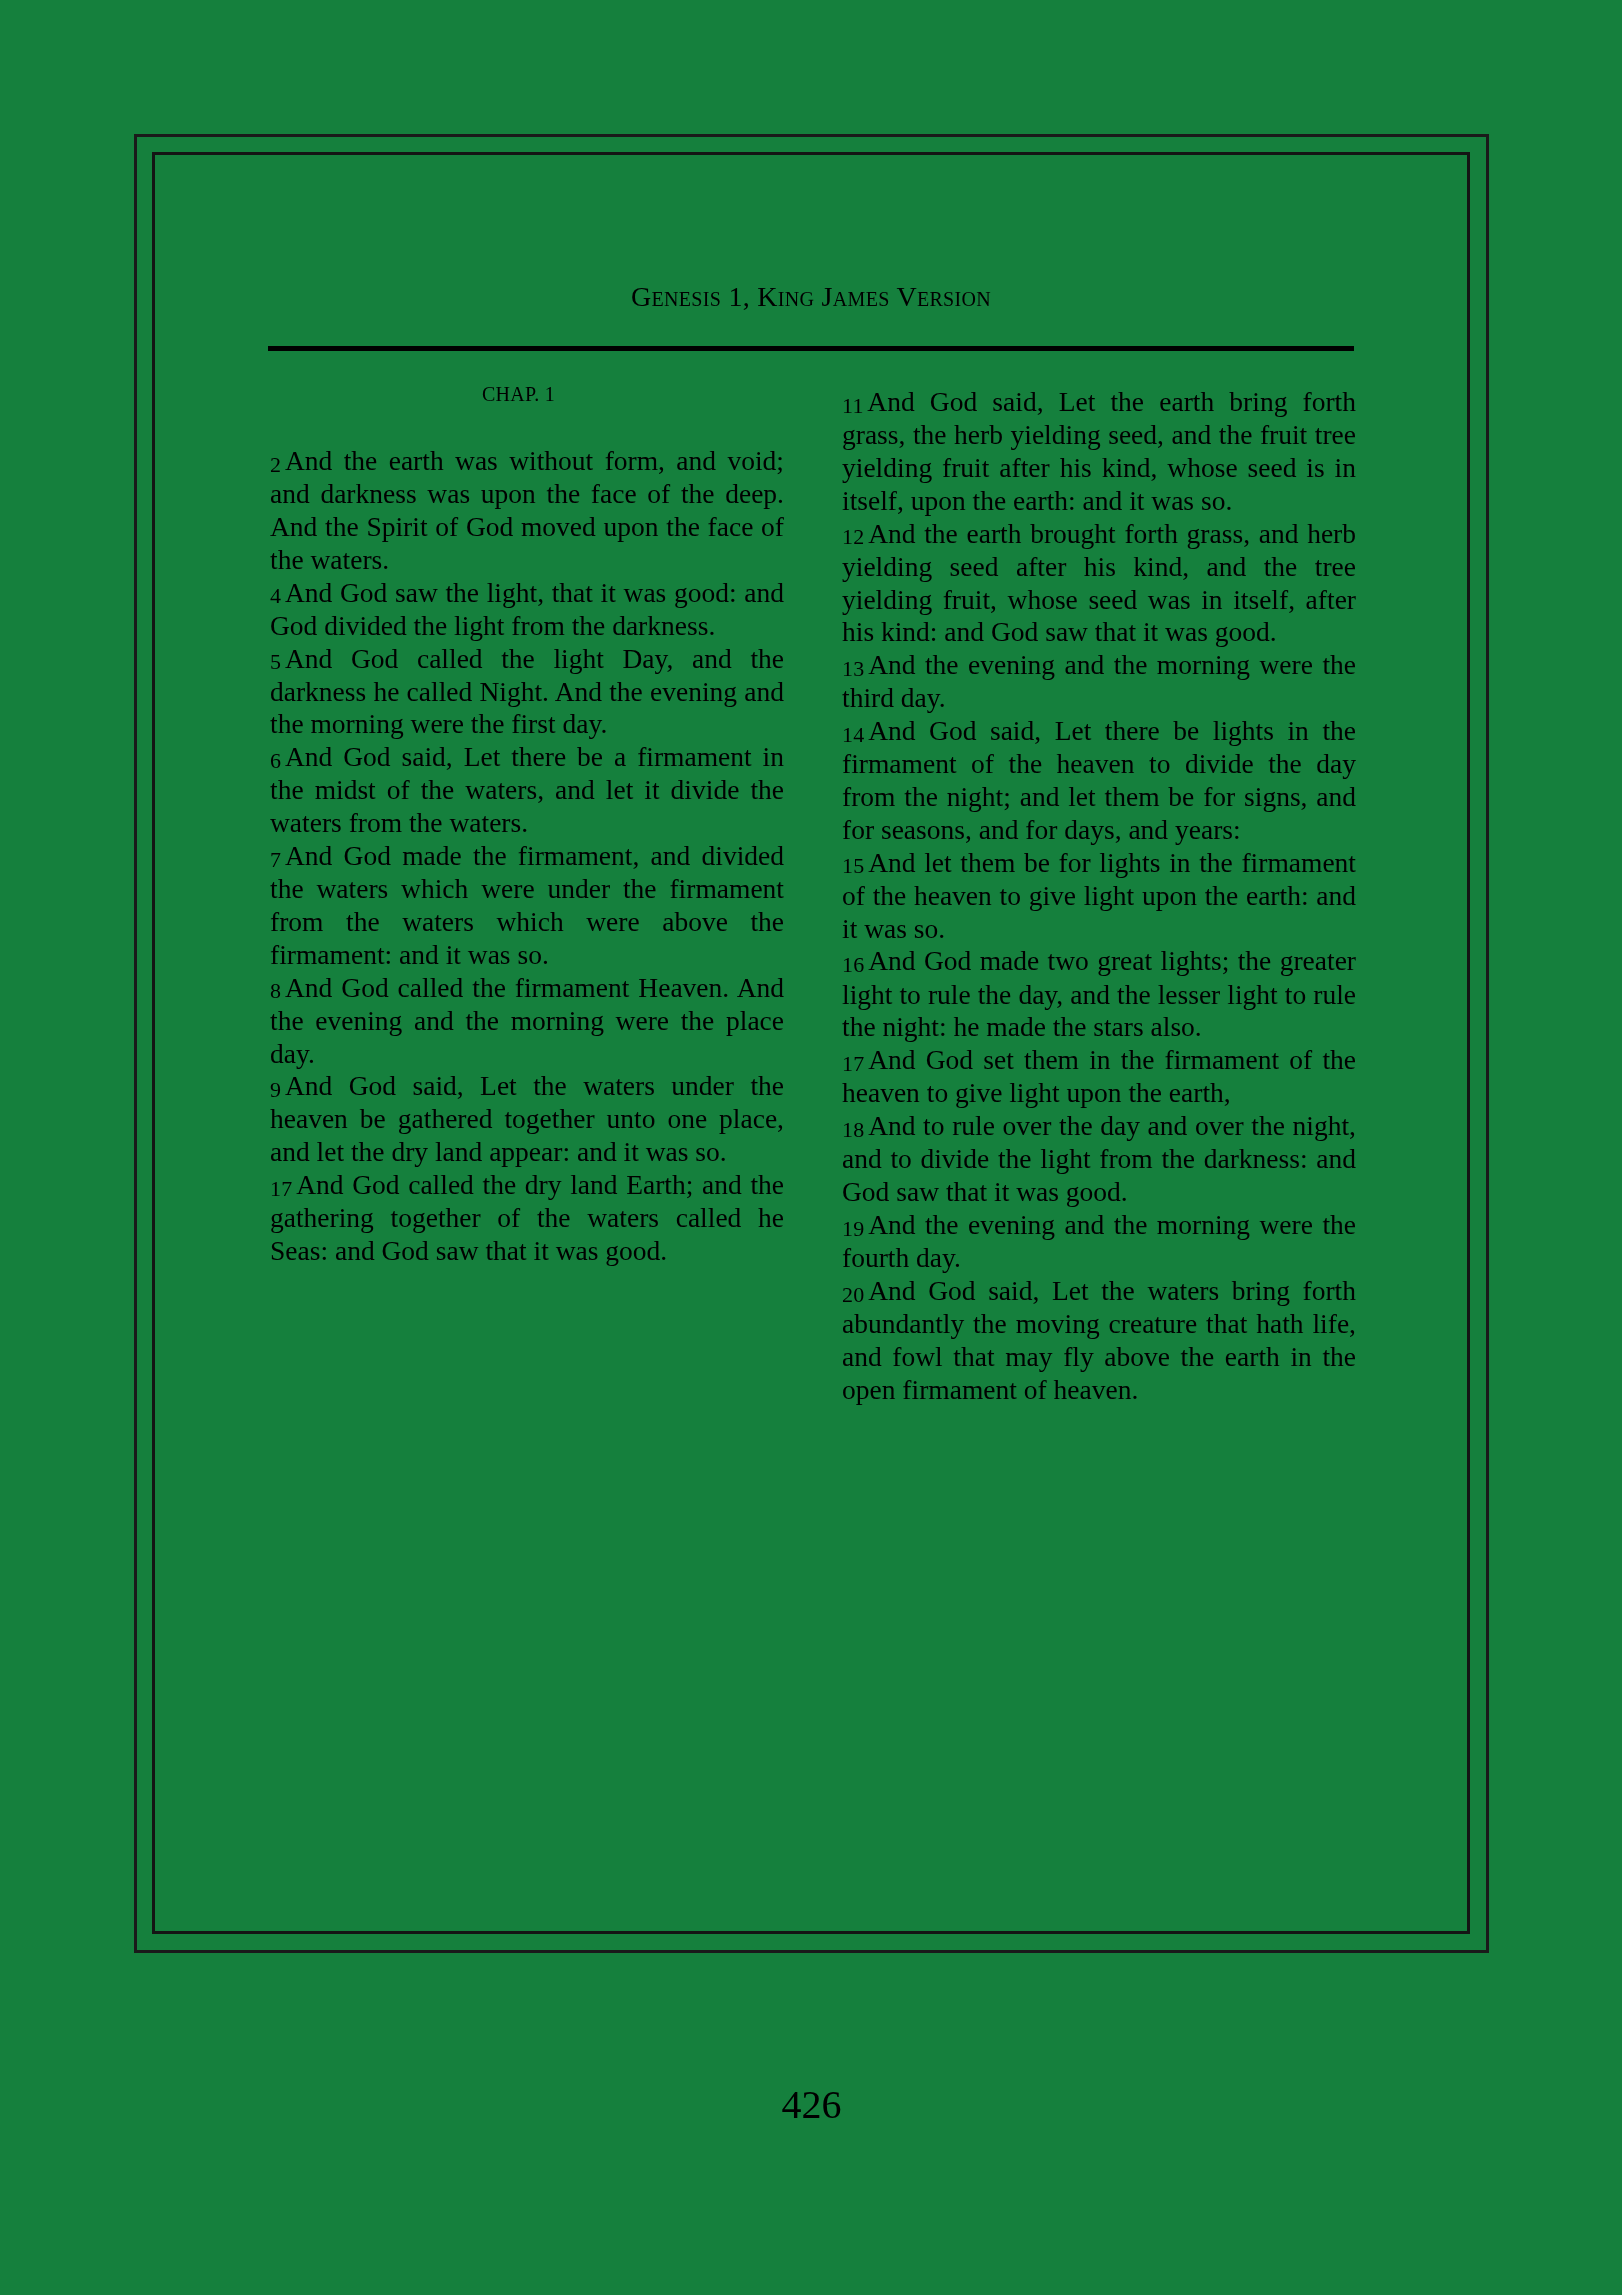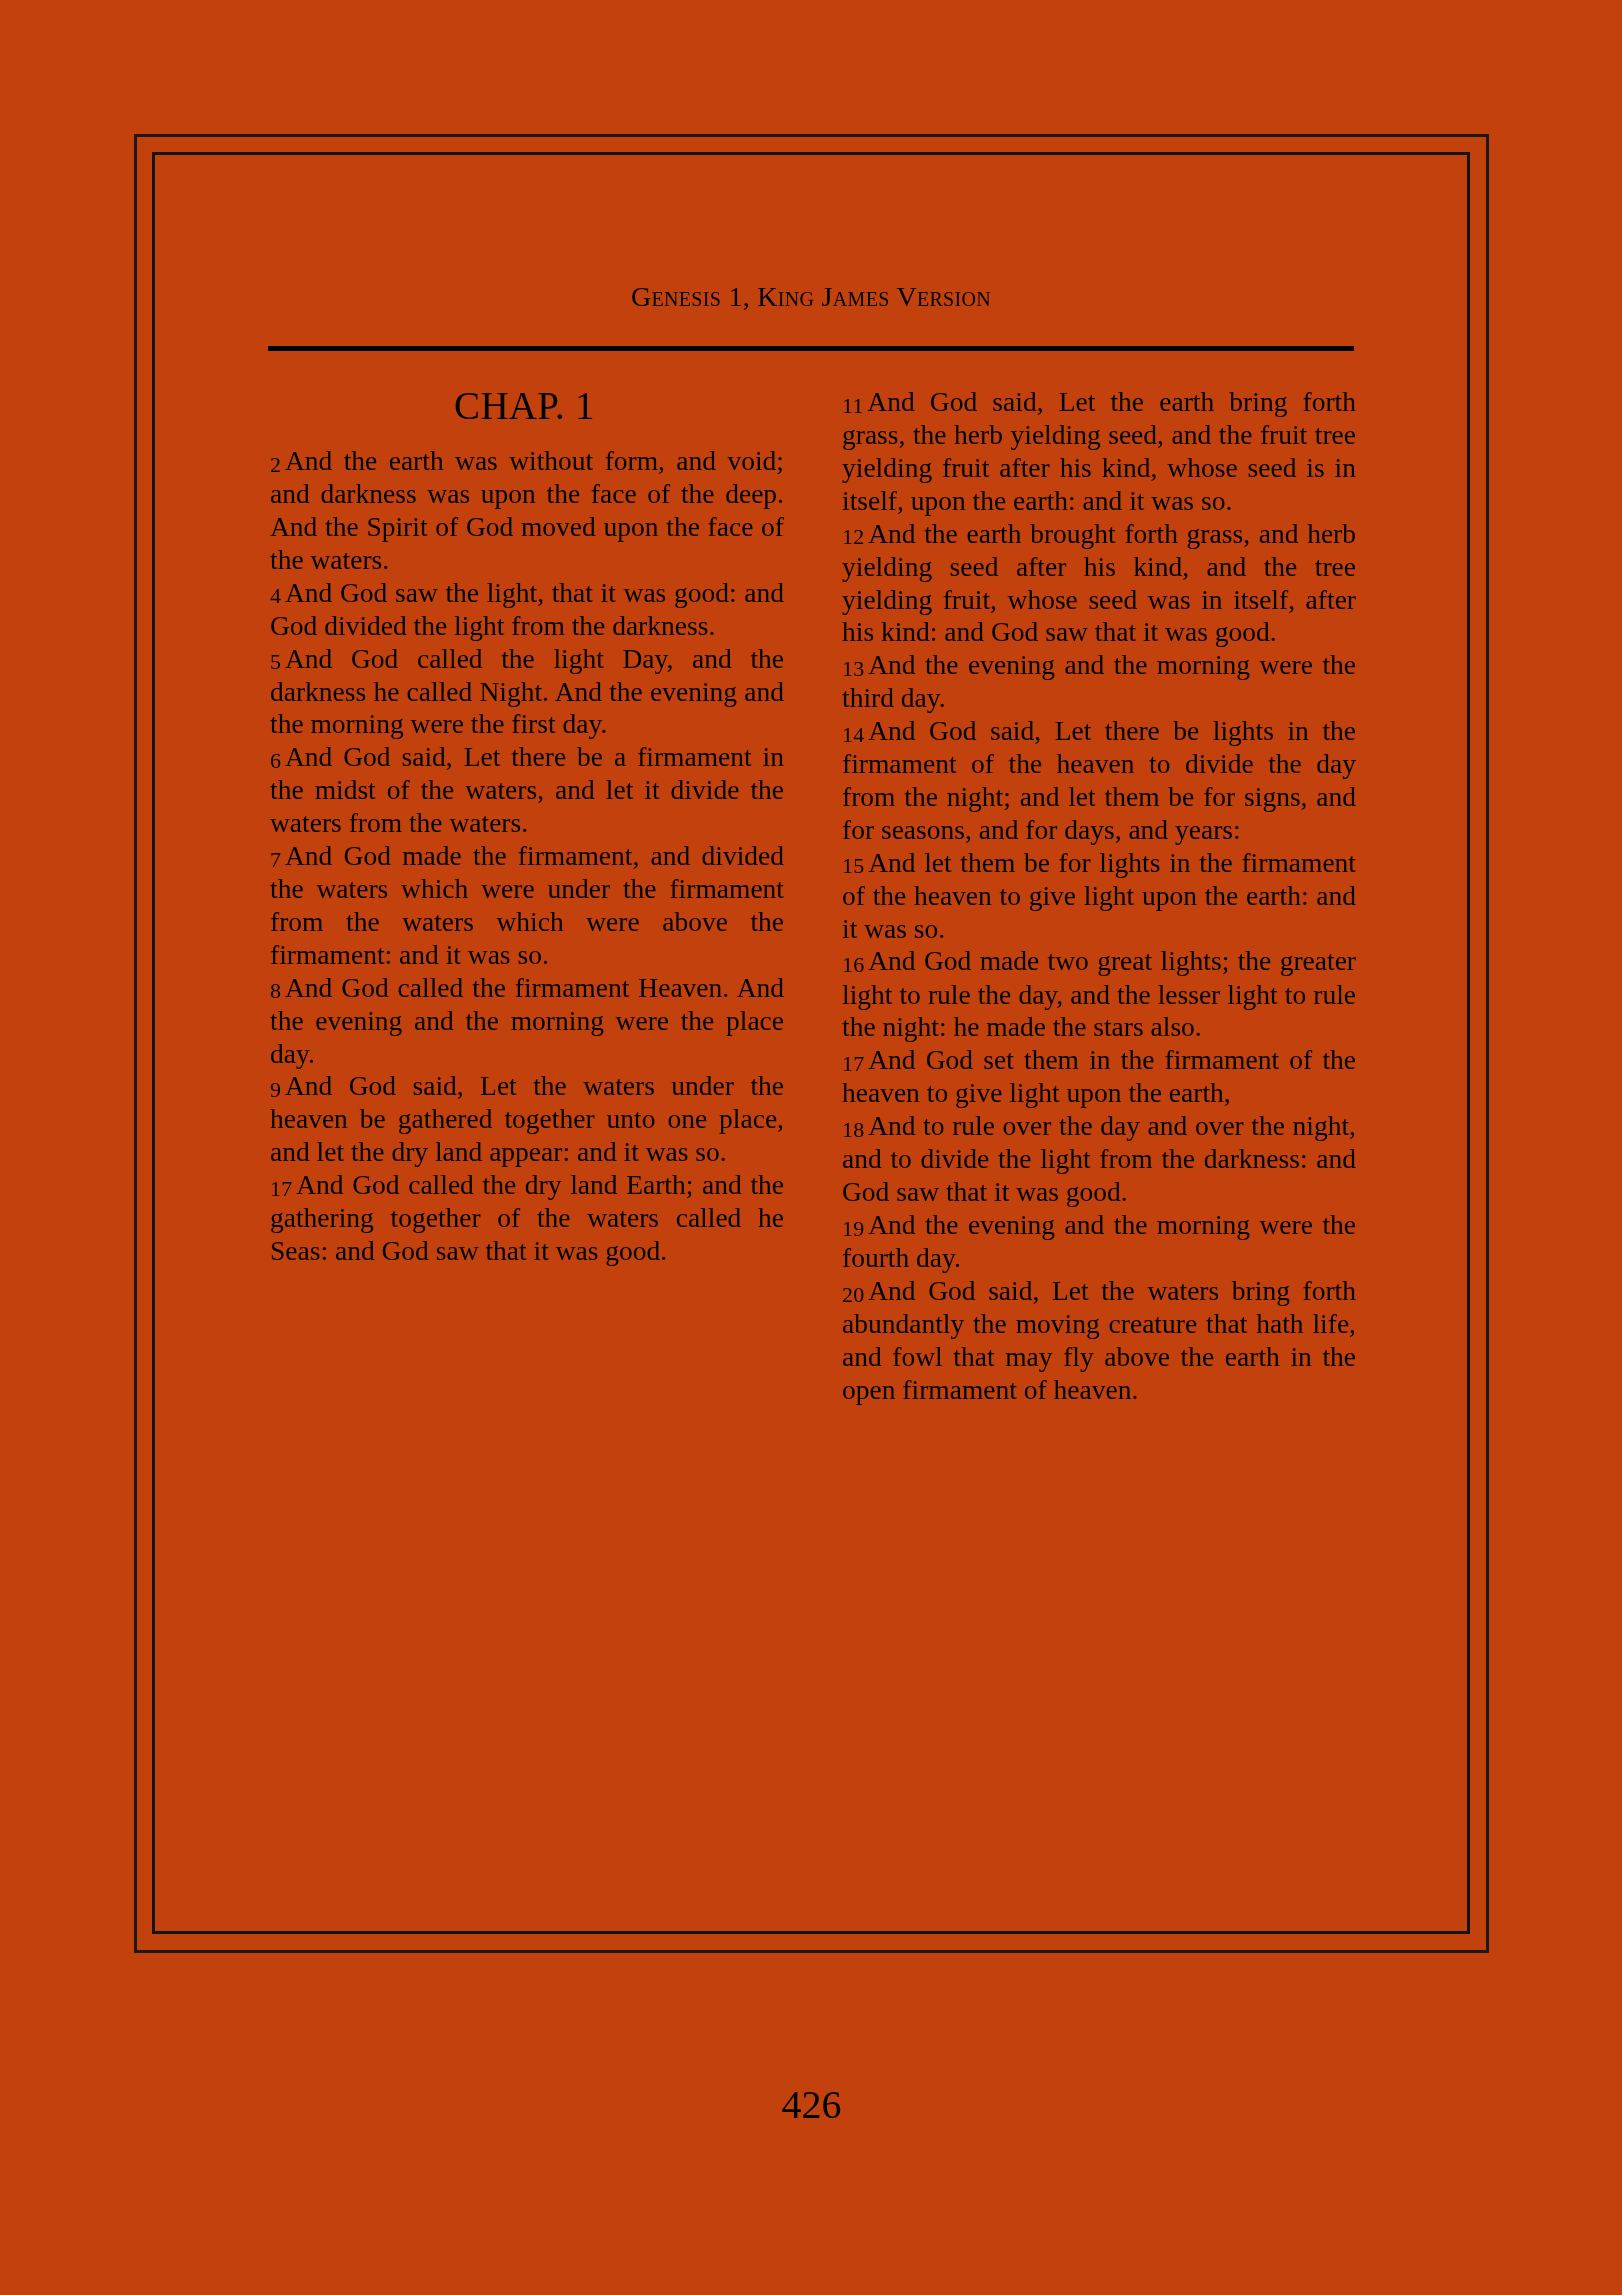--- a/index.html
+++ b/index.html
@@ -4,21 +4,21 @@
 <style>
   html, body {
     margin: 0;
     padding: 0;
     background: #ffffff;
   }
   .page {
     position: relative;
     width: 1623px;
     height: 2295px;
-    background: #c2410c;
+    background: #15803d;
     font-family: "Liberation Serif", "DejaVu Serif", serif;
     color: #000000;
     overflow: hidden;
   }
 
   
   .frame-outer {
     position: absolute;
     left: 134px;
     top: 134px;
@@ -57,25 +57,25 @@
     left: 268px;
     top: 346px;
     width: 1086px;
     height: 4.6px;
     background: #000000;
   }
 
   
   .chapter-heading {
     position: absolute;
-    left: 266px;
+    left: 260px;
     top: 383px;
     width: 517px;
     text-align: center;
-    font-size: 39px;
+    font-size: 20px;
     letter-spacing: 0.3px;
     font-family: Liberation Serif, serif;
   }
 
   
   .columns {
     position: absolute;
     left: 270px;
     top: 445px;
     width: 1086px;

